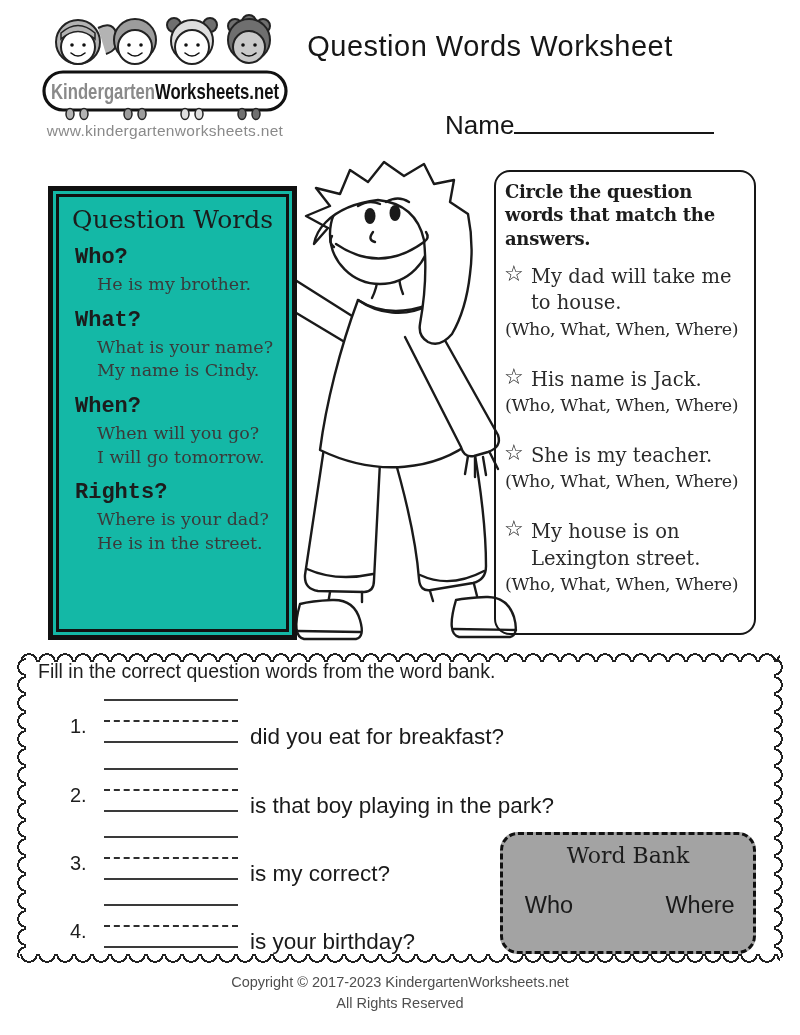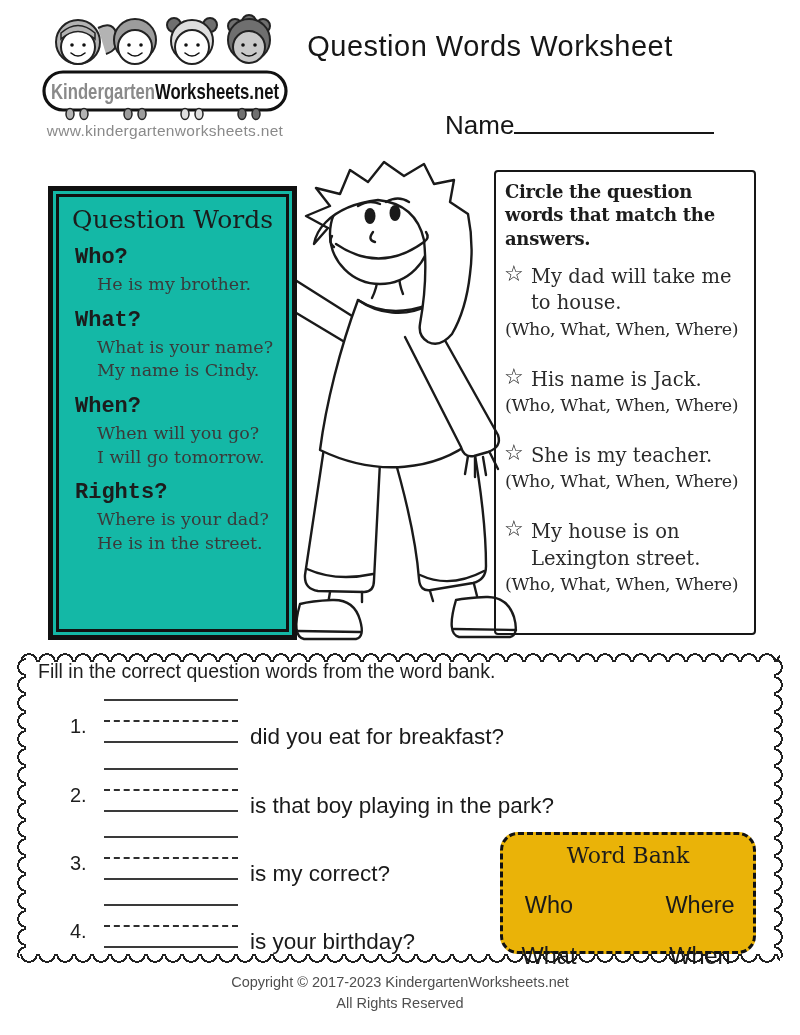--- a/index.html
+++ b/index.html
@@ -25,21 +25,21 @@
   .qw-word{font-family:Liberation Mono, monospace;font-weight:bold;font-size:22px;
            margin:11px 0 3px 10px;}
   .qw-line{font-family:"DejaVu Serif",serif;font-size:17.5px;color:#3a3a3a;
            margin-left:32px;line-height:1.35;}
 
   
   .boy-svg{position:absolute;left:278px;top:152px;width:245px;height:503px;}
 
   
   .circle-box{position:absolute;left:494px;top:170px;width:262px;height:465px;
-              box-sizing:border-box;border:2.5px solid #161616;border-radius:4px;
+              box-sizing:border-box;border:2.5px solid #161616;border-radius:16px;
               padding:8px 8px 0 9px;}
   .cb-instruction{font-family:"DejaVu Serif",serif;font-weight:600;font-size:18px;
                   line-height:1.3;letter-spacing:-.3px;}
   .cb-item{position:relative;padding-left:26px;margin-top:14px;}
   .cb-item + .cb-item{margin-top:28px;}
   .cb-star{position:absolute;left:-1px;top:-3px;font-size:22px;color:#161616;}
   .cb-answer{font-family:"DejaVu Serif",serif;font-size:19.5px;line-height:1.35;color:#2a2a2a;}
   .cb-options{font-family:"DejaVu Serif",serif;font-size:17.5px;letter-spacing:-.4px;
               margin-left:-26px;margin-top:2px;color:#2a2a2a;}
 
@@ -62,21 +62,21 @@
   .fill-row{position:absolute;left:58px;height:40px;display:flex;align-items:flex-end;}
   .fill-num{width:34px;font-size:20px;align-self:center;padding-top:6px;color:#1e1e1e;}
   .blank{width:134px;height:40px;border-top:2px solid #3a3a3a;border-bottom:2px solid #3a3a3a;
          position:relative;}
   .blank::after{content:'';position:absolute;left:0;right:0;top:19px;
                 border-top:2px dashed #2e2e2e;}
   .fill-sentence{font-size:22.5px;margin-left:12px;margin-bottom:-7px;white-space:nowrap;color:#1a1a1a;}
 
   .word-bank{position:absolute;left:488px;top:184px;width:256px;height:122px;
              box-sizing:border-box;border:3px dashed #111;border-radius:18px;
-             text-align:center;background:#eab308;}
+             text-align:center;background:#a3a3a3;}
   .wb-title{font-family:"DejaVu Serif",serif;font-size:22px;margin-top:8px;}
   .wb-row{display:flex;justify-content:flex-start;gap:59px;margin-top:24px;}
   .wb-word{font-size:23.5px;width:92px;color:#1a1a1a;}
 
   
   .footer{position:absolute;top:972px;left:0;width:100%;text-align:center;
           color:#4f4f4f;font-size:14.5px;line-height:1.45;}
 </style>
 </head>
 <body>
@@ -248,24 +248,20 @@
       <div class="blank"></div>
       <div class="fill-sentence">is your birthday?</div>
     </div>
 
     <div class="word-bank">
       <div class="wb-title serif">Word Bank</div>
       <div class="wb-row">
         <div class="wb-word">Who</div>
         <div class="wb-word">Where</div>
       </div>
-      <div class="wb-row">
-        <div class="wb-word">What</div>
-        <div class="wb-word">When</div>
-      </div>
     </div>
   </div>
 
   <div class="footer">
     <div>Copyright © 2017-2023 KindergartenWorksheets.net</div>
     <div>All Rights Reserved</div>
   </div>
 
 </div>
 

